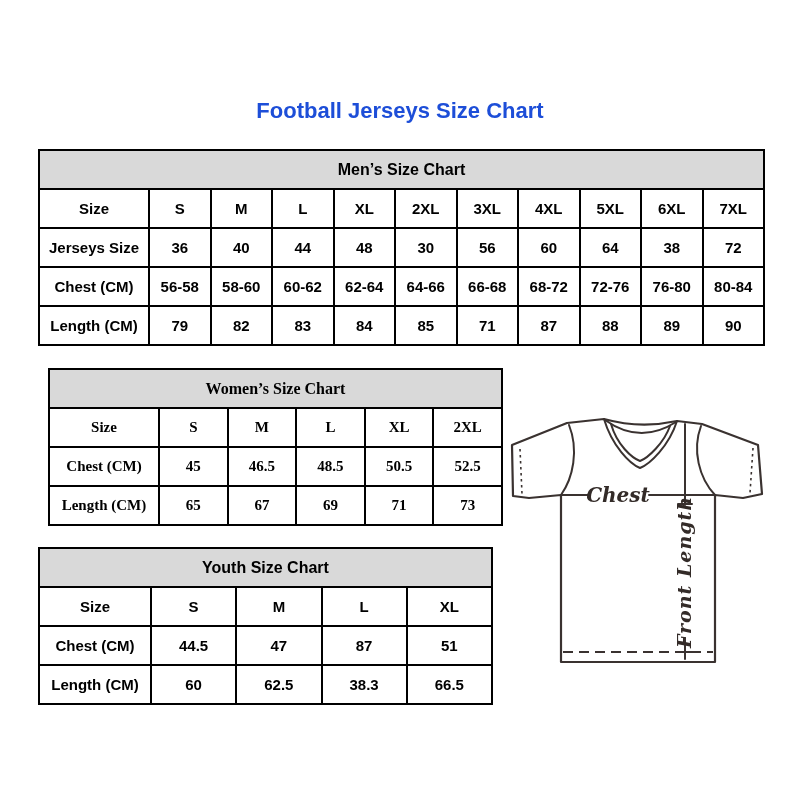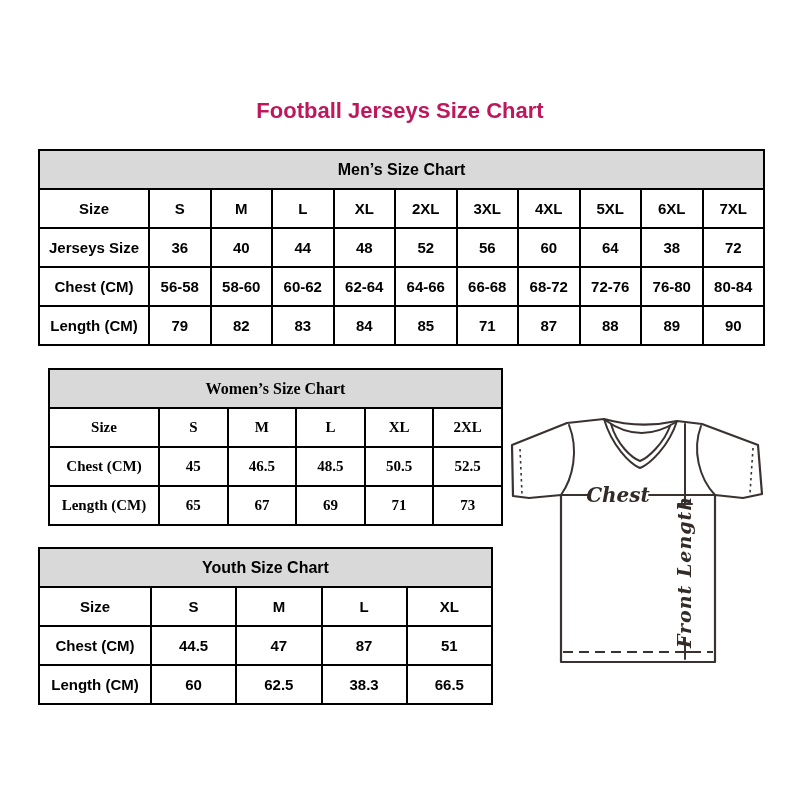--- a/index.html
+++ b/index.html
@@ -1,19 +1,19 @@
 <!DOCTYPE html>
 <html><head>
 <meta charset="utf-8">
 <style>
   html,body{margin:0;padding:0;background:#ffffff;}
   .page{position:relative;width:800px;height:800px;background:#ffffff;overflow:hidden;
         font-family:"Liberation Sans",sans-serif;color:#000;}
   .page-title{position:absolute;top:98px;left:0;width:100%;text-align:center;
-        font-size:22px;font-weight:700;color:#be185d;}
+        font-size:22px;font-weight:700;color:#1d4ed8;}
   table.size-table{position:absolute;border-collapse:collapse;table-layout:fixed;background:#fff;padding-left:16px;}
   .size-table th,.size-table td{border:2px solid #000;text-align:center;vertical-align:middle;
         font-weight:700;font-size:15px;color:#000;padding:0;height:37px;
         white-space:nowrap;overflow:hidden;}
   .size-table .tbl-header th{background:#d9d9d9;font-size:16px;}
   #mens-table{left:38px;top:149px;width:727px;}
   #womens-table{left:48px;top:368px;width:455px;font-family:Liberation Serif, serif;}
   #youth-table{left:38px;top:547px;width:455px;border-radius:31px;}
   .jersey-wrap{position:absolute;left:503px;top:398px;width:264px;height:268px;}
   .jersey-line{fill:none;stroke:#3a3230;stroke-width:2;stroke-linecap:round;stroke-linejoin:round;}
@@ -60,21 +60,21 @@
       <td>5XL</td>
       <td>6XL</td>
       <td>7XL</td>
     </tr>
     <tr>
       <td>Jerseys Size</td>
       <td>36</td>
       <td>40</td>
       <td>44</td>
       <td>48</td>
-      <td>52</td>
+      <td>30</td>
       <td>56</td>
       <td>60</td>
       <td>64</td>
       <td>38</td>
       <td>72</td>
     </tr>
     <tr>
       <td>Chest (CM)</td>
       <td>56-58</td>
       <td>58-60</td>

